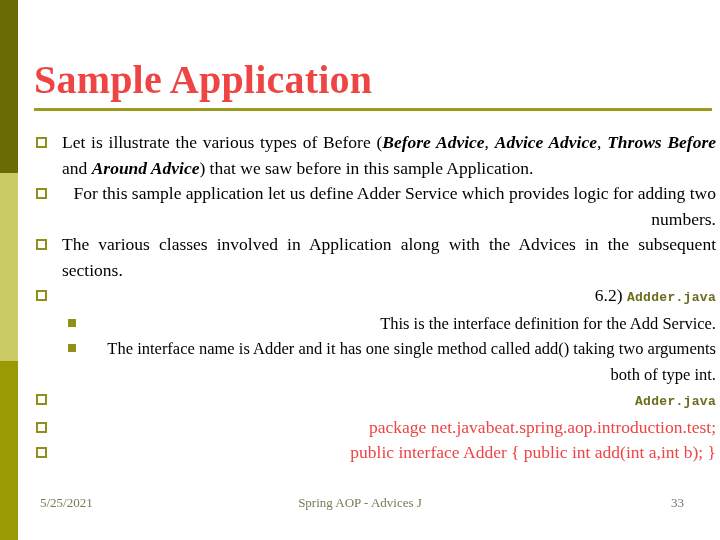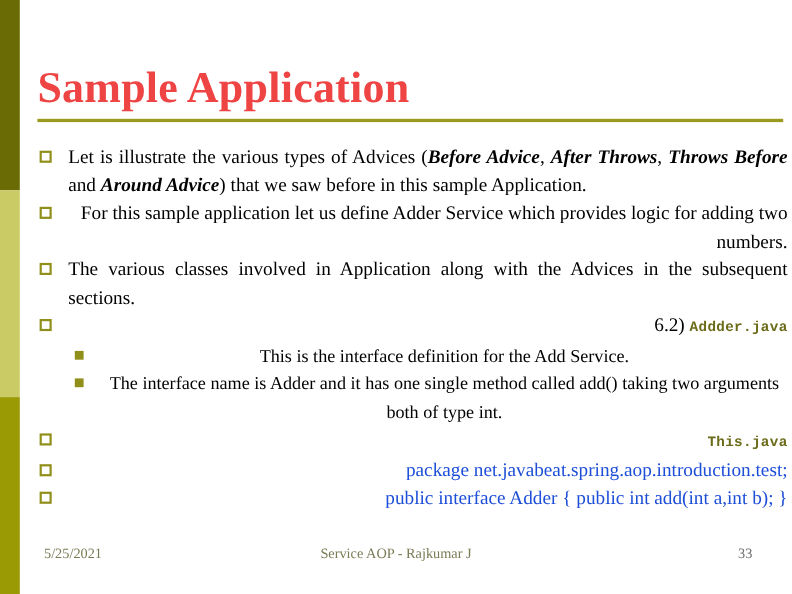--- a/index.html
+++ b/index.html
@@ -91,32 +91,32 @@
     box-sizing: content-box;
   }
 
   .sub-row {
     position: relative;
     padding-left: 30px;
     margin-left: 28px;
     font-size: 16.5px;
     line-height: 25.5px;
     color: #000000;
-    text-align: center;
+    text-align: right;
   }
   .marker-solid {
     position: absolute;
     left: 6px;
     top: 8px;
     width: 8px;
     height: 8px;
     background: #8f8f1a;
   }
 
-  .olive      { color: #1d4ed8; }
+  .olive      { color: #ef4444; }
   .olive-mono {
     color: #6b6b1a;
     font-family: "Liberation Mono", monospace;
     font-weight: bold;
     font-size: 13px;
     letter-spacing: 0.3px;
   }
   .bi { font-style: italic; font-weight: bold; }
   .b  { font-weight: normal; }
 
@@ -163,21 +163,21 @@
     <div class="band band-bottom"></div>
   </div>
 
   <div class="title">Sample Application</div>
   <div class="title-rule"></div>
 
   <div class="body">
 
     <div class="bullet-row">
       <span class="marker-hollow"></span>
-      <span>Let  is  illustrate  the  various  types  of  Advices  (</span><span class="bi">Before Advice</span><span>, </span><span class="bi">After Throws</span><span>, </span><span class="bi">Throws Before</span><span>  and  </span><span class="bi">Around Advice</span><span>)  that  we  saw  before  in  this  sample Application.</span>
+      <span>Let  is  illustrate  the  various  types  of  Before  (</span><span class="bi">Before Advice</span><span>, </span><span class="bi">Advice Advice</span><span>, </span><span class="bi">Throws Before</span><span>  and  </span><span class="bi">Around Advice</span><span>)  that  we  saw  before  in  this  sample Application.</span>
     </div>
 
     <div class="bullet-row nojustify">
       <span class="marker-hollow"></span>
       <span>For this sample application let us define Adder Service which provides logic for adding two numbers.</span>
     </div>
 
     <div class="bullet-row">
       <span class="marker-hollow"></span>
       <span>The  various  classes  involved  in  Application  along  with  the  Advices  in  the subsequent sections.</span>
@@ -192,32 +192,32 @@
       <span class="marker-solid"></span>
       <span>This is the interface definition for the Add Service.</span>
     </div>
     <div class="sub-row">
       <span class="marker-solid"></span>
       <span>The interface name is Adder and it has one single method called add() taking two arguments both of type int.</span>
     </div>
 
     <div class="bullet-row nojustify">
       <span class="marker-hollow"></span>
-      <span class="olive-mono">This.java</span>
+      <span class="olive-mono">Adder.java</span>
     </div>
     <div class="bullet-row nojustify">
       <span class="marker-hollow"></span>
       <span class="olive">package net.javabeat.spring.aop.introduction.test;</span>
     </div>
     <div class="bullet-row nojustify">
       <span class="marker-hollow"></span>
       <span class="olive">public interface Adder { public int add(int a,int b); }</span>
     </div>
 
   </div>
 
   <div class="footer">
     <span class="footer-date">5/25/2021</span>
-    <span class="footer-center">Service AOP  -  Rajkumar J</span>
+    <span class="footer-center">Spring AOP  -  Advices J</span>
     <span class="footer-page">33</span>
   </div>
 
 </div>
 
 </body></html>

